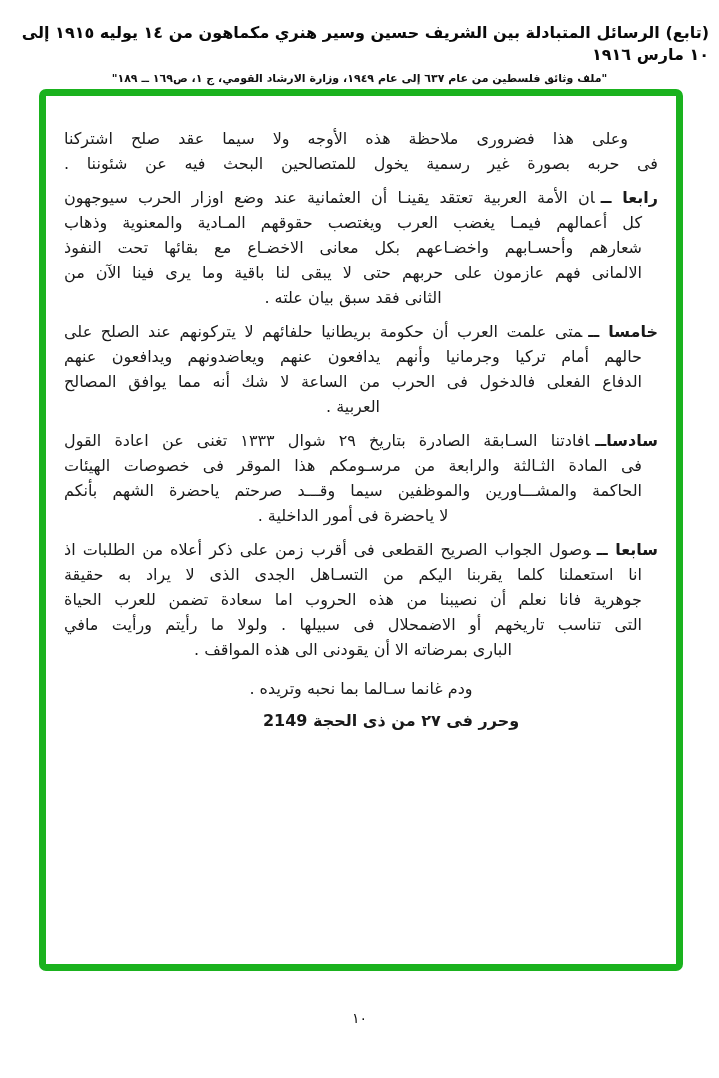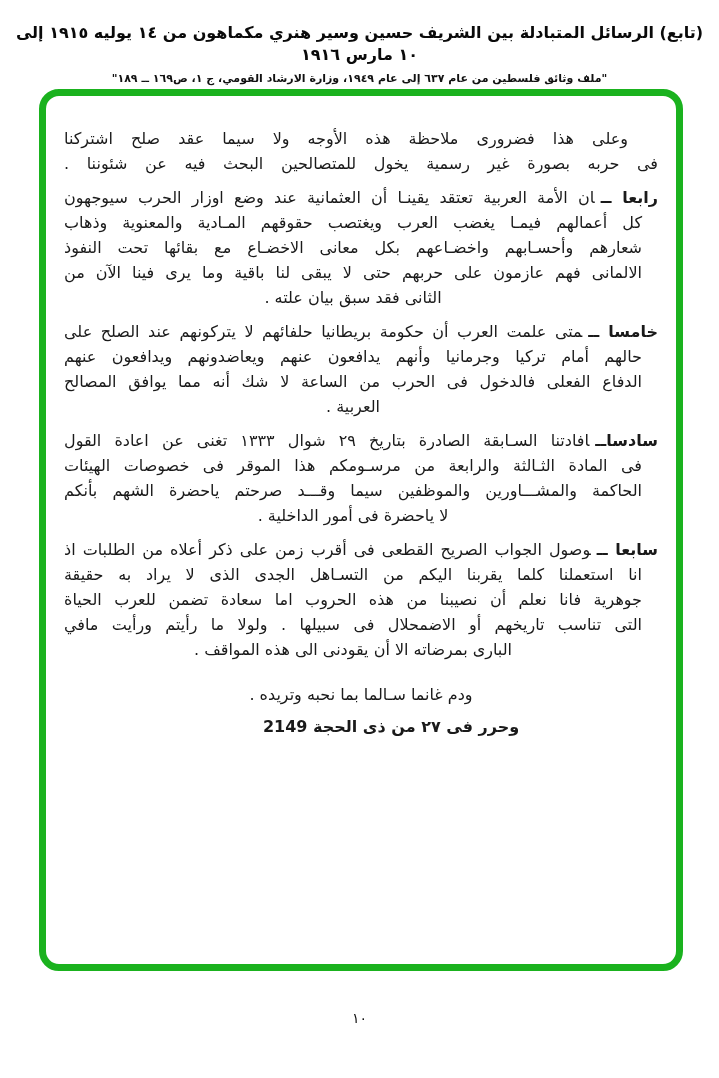--- a/index.html
+++ b/index.html
@@ -10,48 +10,48 @@
     color: #151515;
     direction: rtl;
     overflow: hidden;
   }
   .page { position: relative; width: 719px; height: 1078px; background: #fff; }
 
   
   .header { position: absolute; top: 22px; left: 0; right: 0; text-align: center; }
   .header-title {
     font-size: 16px; font-weight: bold; line-height: 22px;
-    padding: 0 10px; letter-spacing: 0px; color: #0a0a0a;
+    padding: 0 10px; letter-spacing: 0px; color: #0a0a0a; text-align: right;
   }
   .header-source {
     margin-top: 6px; font-size: 11px; font-weight: bold; color: #111;
   }
 
   
   .letter-box {
     position: absolute;
     left: 39px; top: 89px;
     width: 644px; height: 882px;
     border: 7px solid var(--green, #1ab21e);
-    border-radius: 20px;
+    border-radius: 7px;
     background: #fff;
     padding: 30px 18px 20px 18px;
   }
 
   .letter-body { font-size: 16px; line-height: 25px; color: #1a1a1a; }
 
   .line { text-align: justify; text-align-last: justify; white-space: normal; }
   .intro .line.first { padding-right: 30px; }
   .clause { margin-top: 9px; }
   .clause .line:not(.first) { padding-right: 16px; }
   .clause .line.last { text-align: right; text-align-last: center; }
   .clause-label { font-weight: bold; margin-left: 6px; }
 
   .closing-line {
-    margin-top: 20px; text-align: center; text-align-last: center;
+    margin-top: 14px; text-align: center; text-align-last: center;
     font-size: 16px;
   }
   .date-line {
     margin-top: 7px; text-align: center; text-align-last: center;
     font-weight: bold; font-size: 16px;
     transform: translateX(30px); 
   }
 
   
   .page-number {

